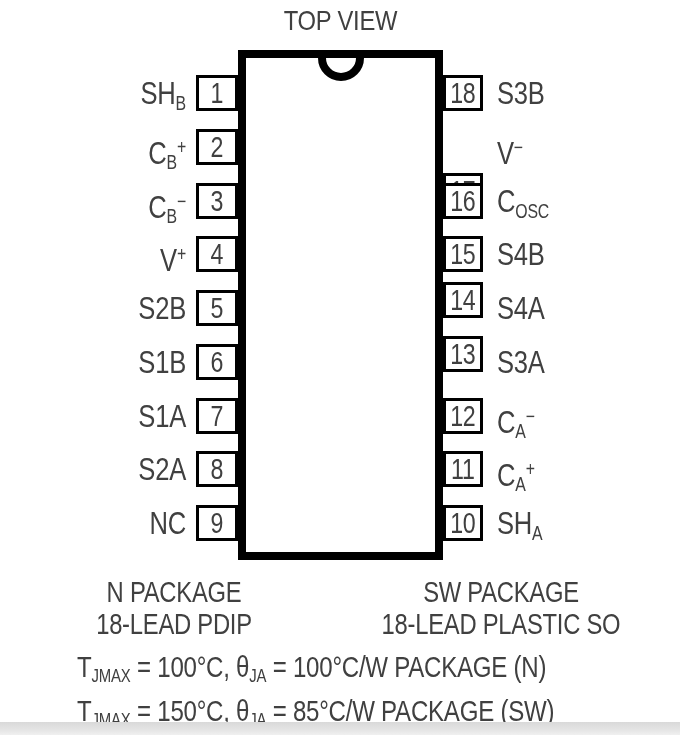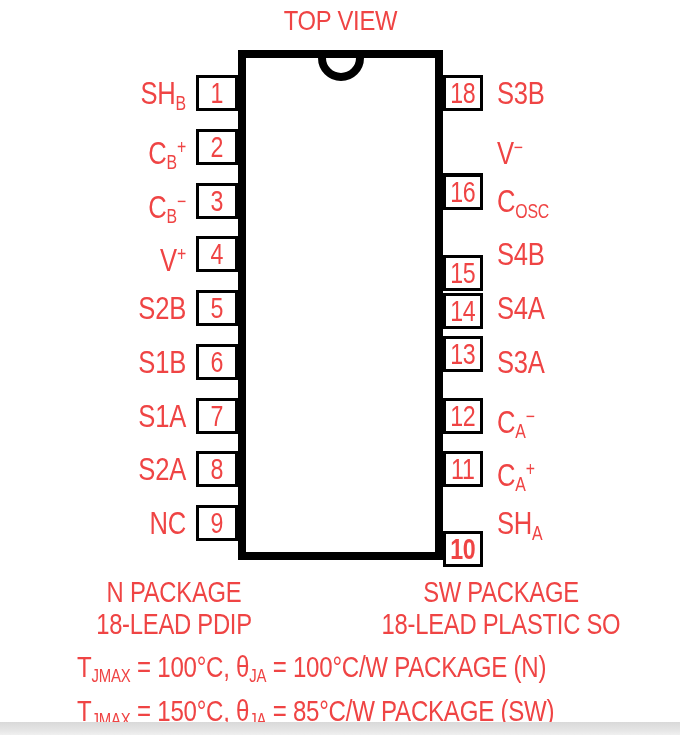--- a/index.html
+++ b/index.html
@@ -1,18 +1,18 @@
 <!DOCTYPE html>
 <html><head>
 <meta charset="utf-8">
 <style>
   html,body{margin:0;padding:0;background:#fff;}
   .stage{
     position:relative;width:680px;height:735px;background:#ffffff;overflow:hidden;
-    font-family:"Liberation Sans",sans-serif;color:#ef4444;
+    font-family:"Liberation Sans",sans-serif;color:#404040;
     -webkit-font-smoothing:antialiased;letter-spacing:-0.3px;
   }
   .figure-title{
     position:absolute;left:238px;top:6px;width:205px;height:30px;
     text-align:center;font-size:28px;line-height:30px;
     transform:scaleX(0.85);transform-origin:50% 50%;white-space:nowrap;
   }
   .package-body{
     position:absolute;left:238px;top:50px;width:205px;height:510px;
     border:8px solid #000;box-sizing:border-box;background:#fff;
@@ -103,45 +103,45 @@
     </div>
   <div id="pins-right">
       <div class="pin-box right" style="top: 75px;">
         <span class="pin-num">18</span>
       </div>
       <div class="pin-label right" style="top: 75px;">S3B</div>
       <div class="pin-box right" style="top: 129px; margin-top: 44px;">
         <span class="pin-num">17</span>
       </div>
       <div class="pin-label right" style="top: 129px;">V<sup>−</sup></div>
-      <div class="pin-box right" style="top: 174px;">
+      <div class="pin-box right" style="top: 183px;">
         <span class="pin-num">16</span>
       </div>
       <div class="pin-label right" style="top: 183px;">C<sub>OSC</sub></div>
-      <div class="pin-box right" style="top: 236px; margin-top: 19px;">
+      <div class="pin-box right" style="top: 236px;">
         <span class="pin-num">15</span>
       </div>
       <div class="pin-label right" style="top: 236px;">S4B</div>
-      <div class="pin-box right" style="top: 293px;">
+      <div class="pin-box right" style="top: 282px;">
         <span class="pin-num">14</span>
       </div>
       <div class="pin-label right" style="top: 290px;">S4A</div>
       <div class="pin-box right" style="top: 336px;">
         <span class="pin-num">13</span>
       </div>
       <div class="pin-label right" style="top: 344px;">S3A</div>
       <div class="pin-box right" style="top: 398px; align-items: flex-end;">
         <span class="pin-num">12</span>
       </div>
       <div class="pin-label right" style="top: 398px;">C<sub>A</sub><sup>−</sup></div>
       <div class="pin-box right" style="top: 451px;">
         <span class="pin-num">11</span>
       </div>
       <div class="pin-label right" style="top: 451px;">C<sub>A</sub><sup>+</sup></div>
-      <div class="pin-box right" style="top: 531px; font-weight: bold;">
+      <div class="pin-box right" style="top: 505px;">
         <span class="pin-num">10</span>
       </div>
       <div class="pin-label right" style="top: 505px;">SH<sub>A</sub></div>
     </div>
 
   <div class="caption n-pkg">
     <div>N PACKAGE</div>
     <div>18-LEAD PDIP</div>
   </div>
 

